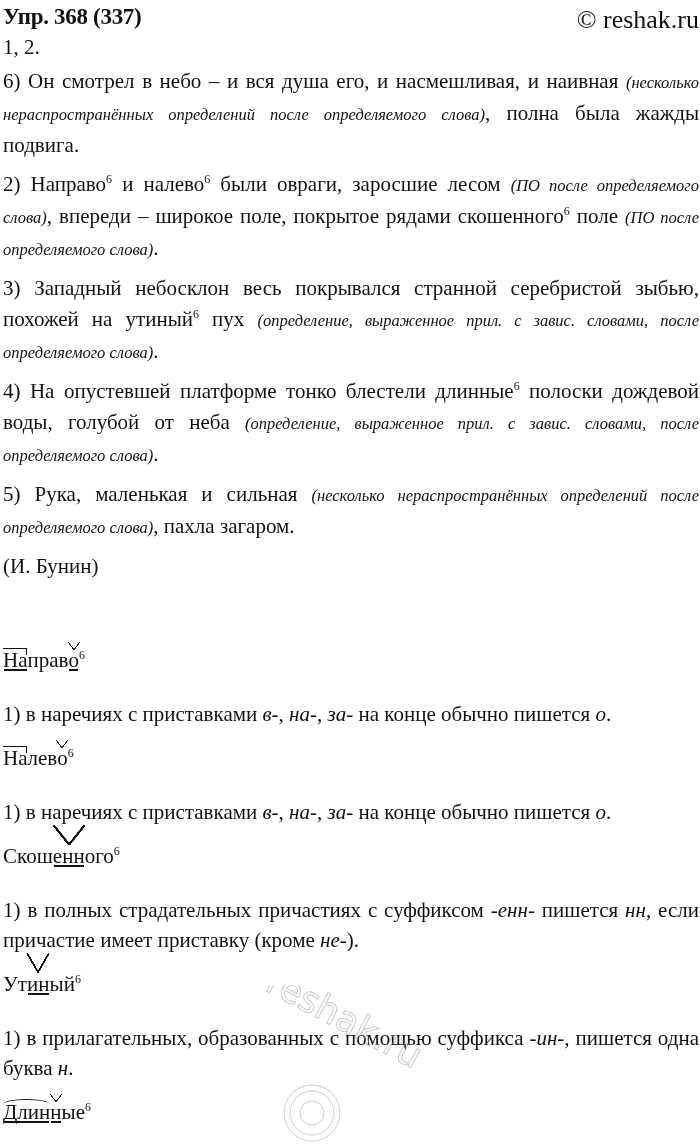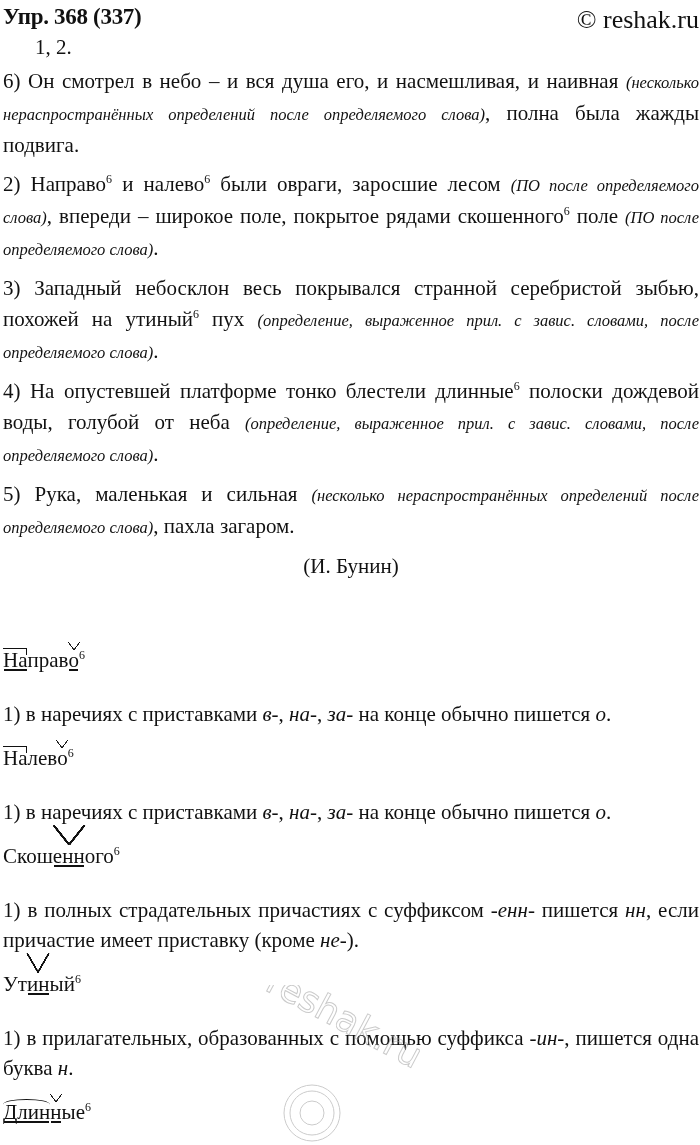--- a/index.html
+++ b/index.html
@@ -8,25 +8,25 @@
       position: relative;
       font-family: "Liberation Serif", serif;
       color: #111111;
       font-size: 21px;
       line-height: 1.5;
     }
     .page { position: absolute; left: 0; top: 0; width: 700px; padding: 0 1px 0 3px; }
     .header { display: flex; justify-content: space-between; align-items: flex-start; height: 30px; }
     .header-title { font-weight: bold; font-size: 23px; letter-spacing: -0.3px; }
     .header-copyright { font-size: 26px; }
-    .subtitle { margin-top: 2px; height: 34px; margin-left: 32px; }
+    .subtitle { margin-top: 2px; height: 34px; }
     .sent { text-align: justify; margin-bottom: 8px; line-height: 31px; }
     .note { font-style: italic; font-size: 16.5px; }
     sup { font-size: 12px; line-height: 0; vertical-align: 8px; }
-    .author { text-align: center; margin-top: 6px; }
+    .author { text-align: left; margin-top: 6px; }
     .analysis { margin-top: 50px; }
     .word { position: relative; display: inline-block; margin-top: 12px; line-height: 30px; height: 34px; text-align: center; }
     .word .seg { position: relative; display: inline-block; }
     .prefix::before {
       content: ""; position: absolute; left: 0; right: 1px; top: 3px; height: 6px;
       border-top: 1.5px solid #111; border-right: 1.5px solid #111;
     }
     .suffix::before {
       content: ""; position: absolute; left: 50%; top: -3px; width: 12px; height: 8px;
       transform: translateX(-50%);

